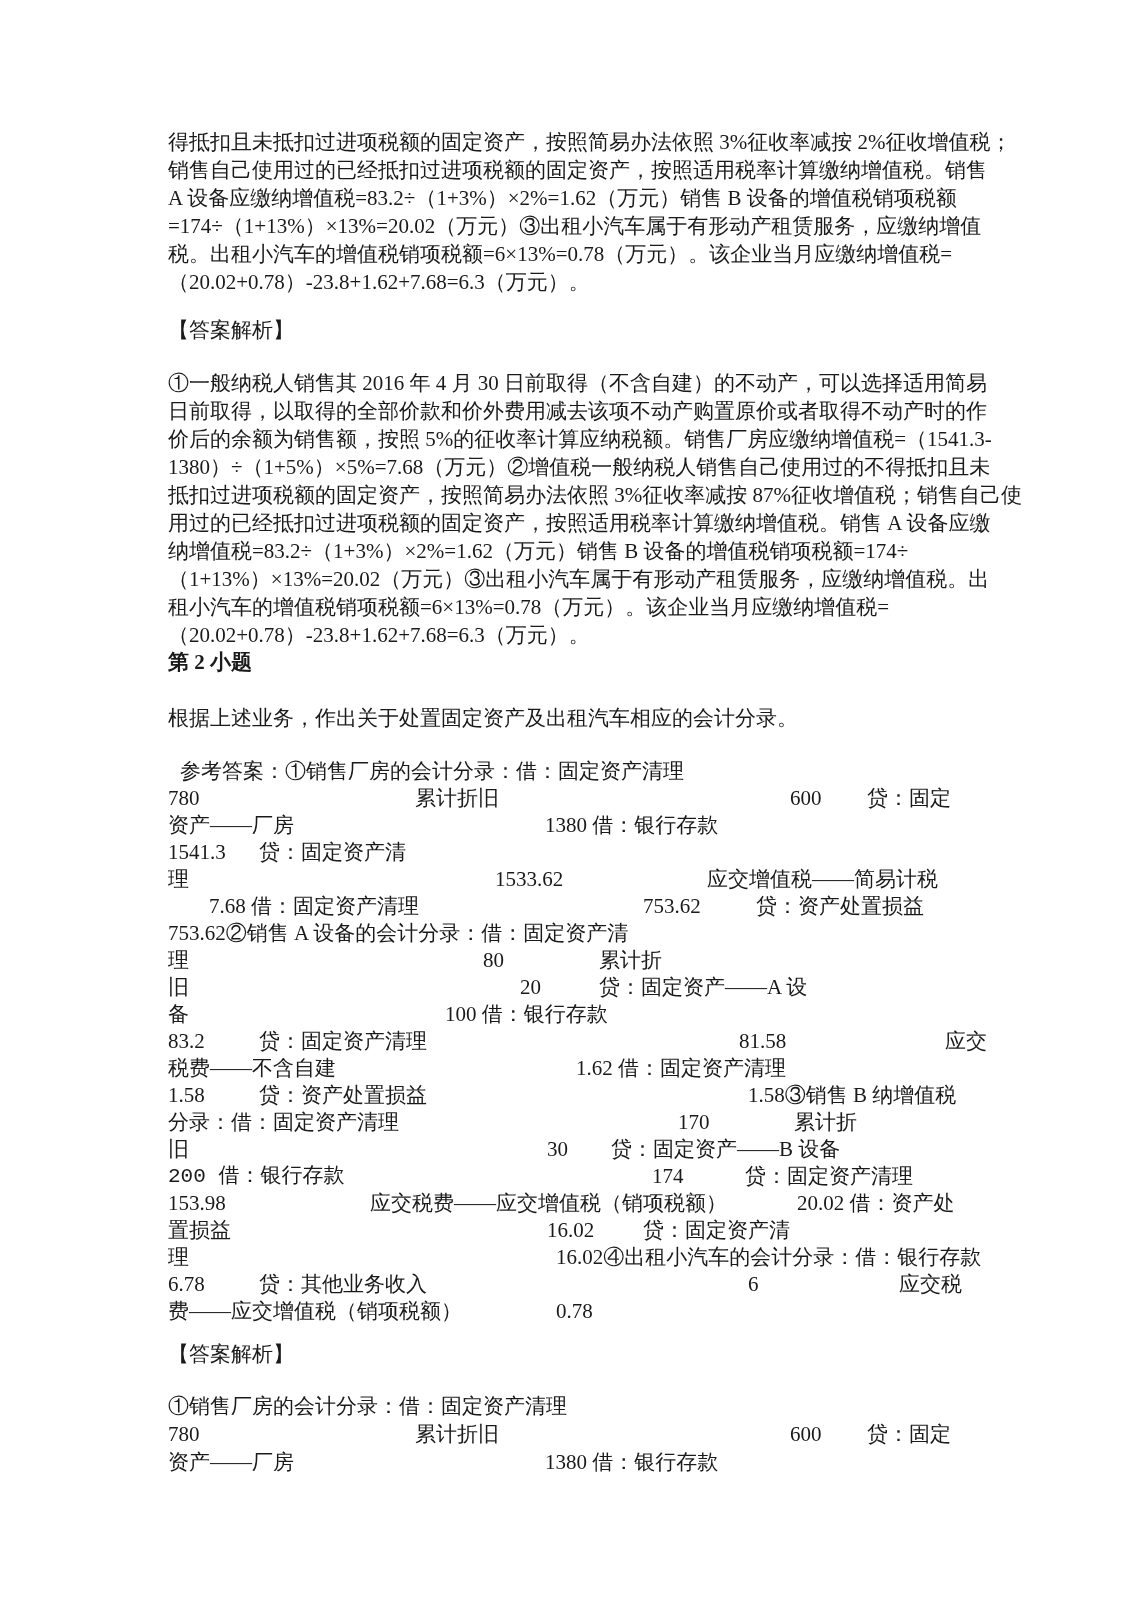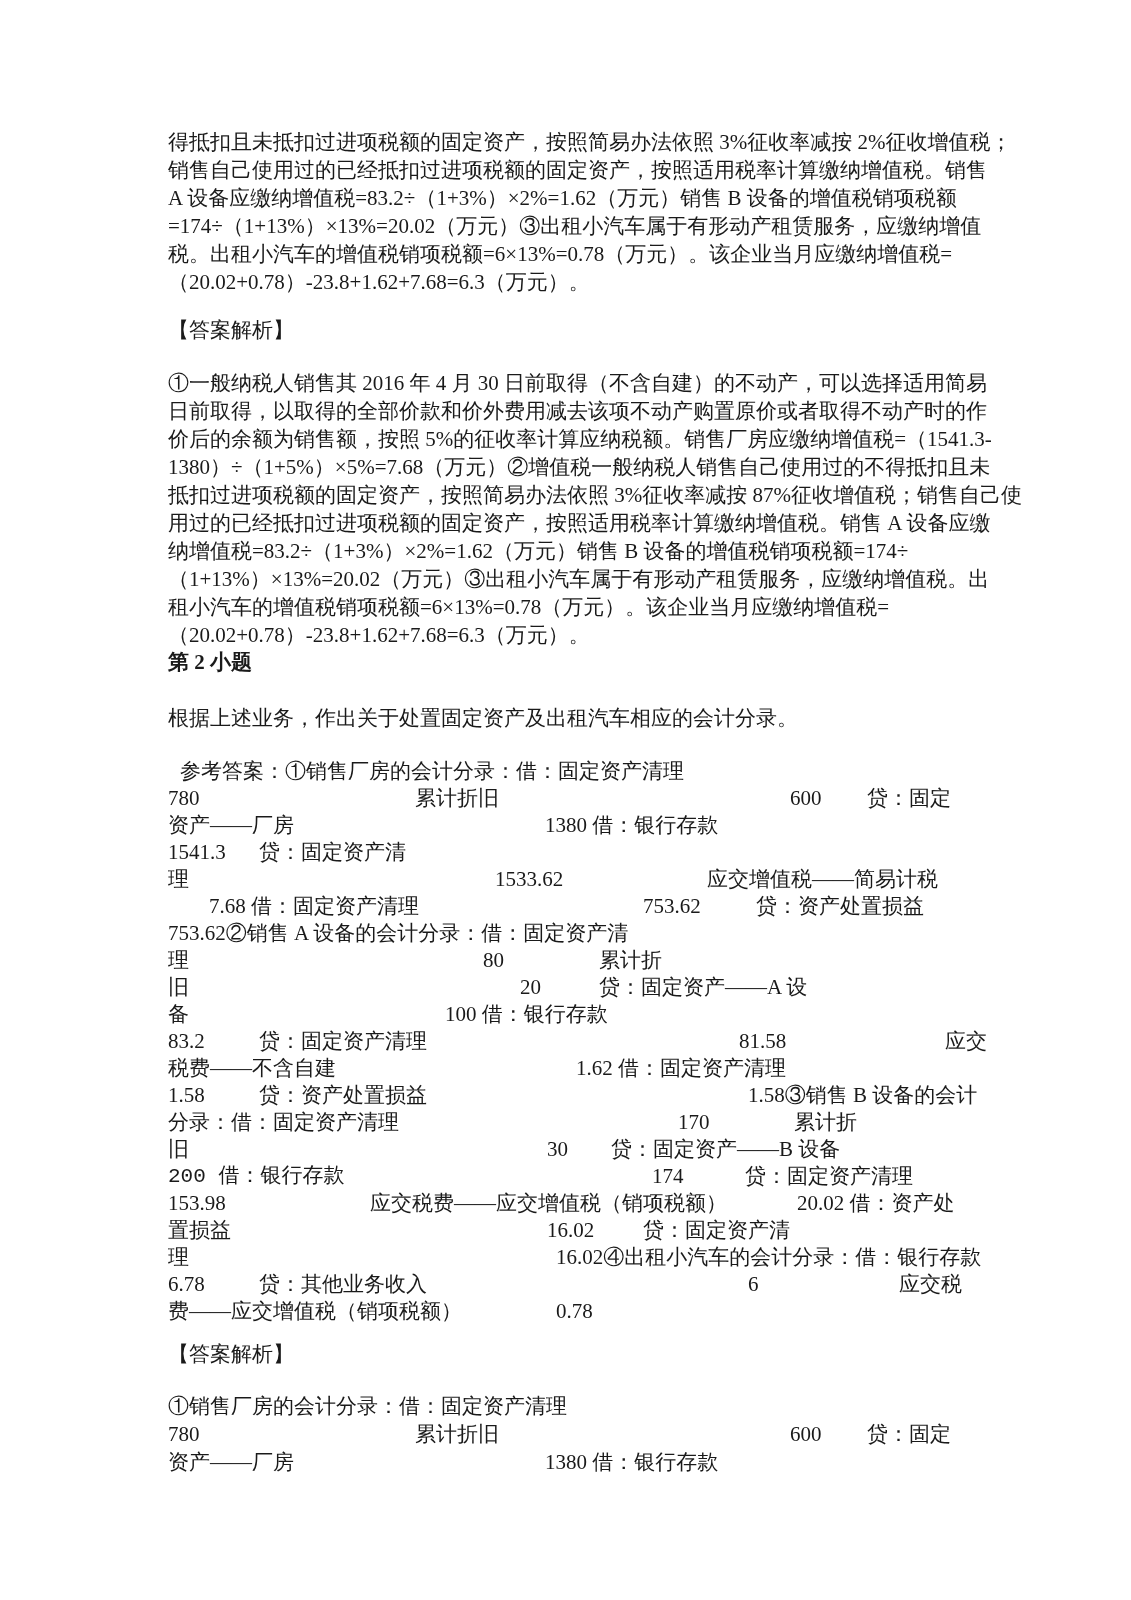--- a/index.html
+++ b/index.html
@@ -114,21 +114,21 @@
         <span class="seg" style="left: 571px;">81.58</span>
         <span class="seg" style="left: 777px;">应交</span>
       </div>
       <div class="line">
         <span class="seg" style="left: 0px;">税费——不含自建</span>
         <span class="seg" style="left: 408px;">1.62 借：固定资产清理</span>
       </div>
       <div class="line">
         <span class="seg" style="left: 0px;">1.58</span>
         <span class="seg" style="left: 91px;">贷：资产处置损益</span>
-        <span class="seg" style="left: 580px;">1.58③销售 B 设备的会计</span>
+        <span class="seg" style="left: 580px;">1.58③销售 B 纳增值税</span>
       </div>
       <div class="line">
         <span class="seg" style="left: 0px;">分录：借：固定资产清理</span>
         <span class="seg" style="left: 510px;">170</span>
         <span class="seg" style="left: 626px;">累计折</span>
       </div>
       <div class="line">
         <span class="seg" style="left: 0px;">旧</span>
         <span class="seg" style="left: 379px;">30</span>
         <span class="seg" style="left: 443px;">贷：固定资产——B 设备</span>

